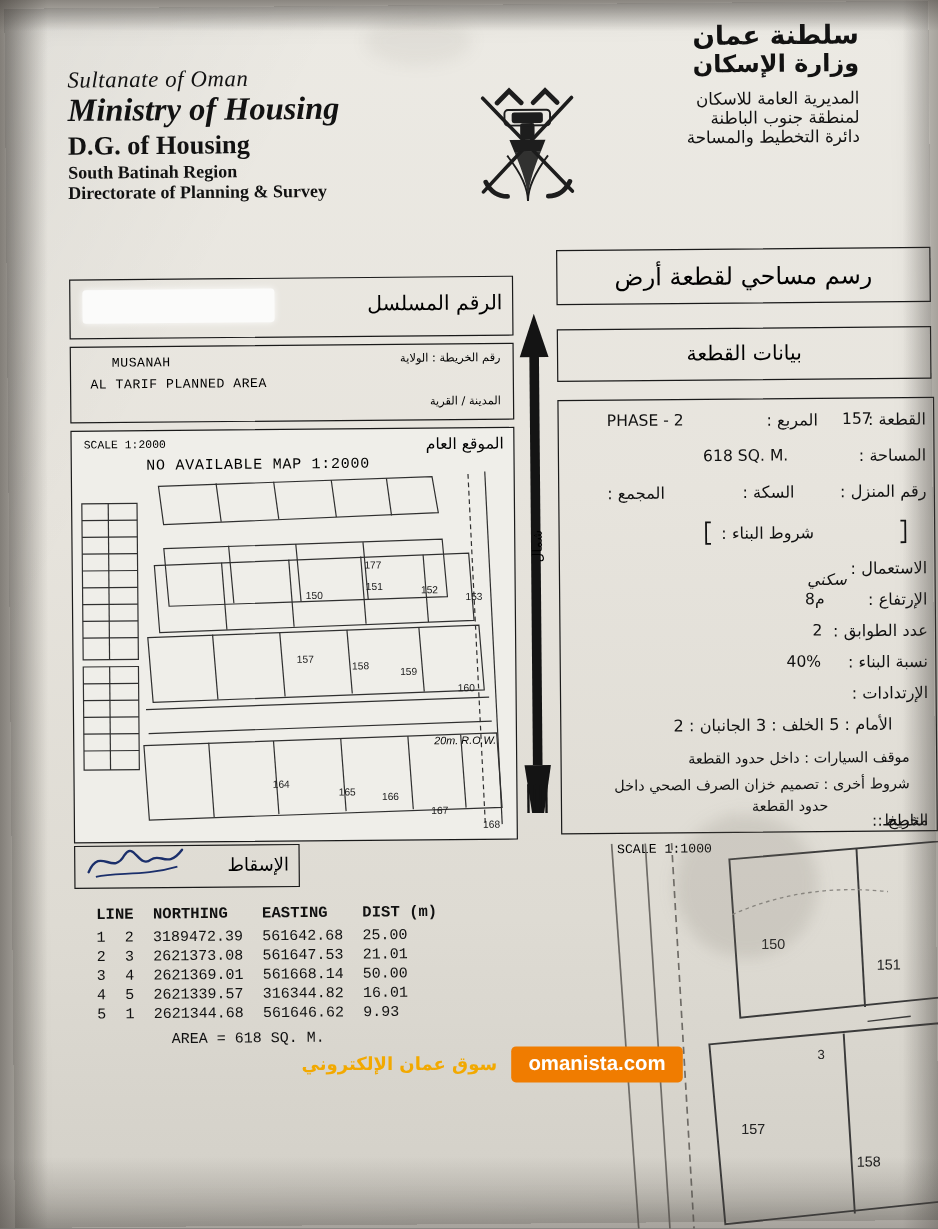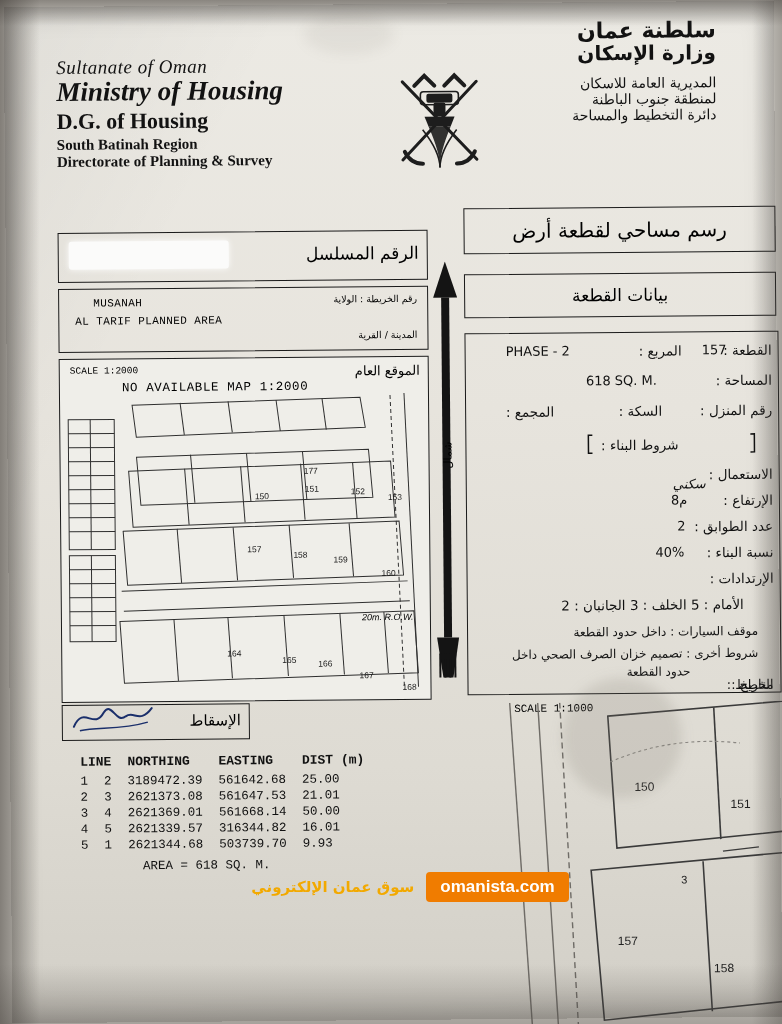--- a/index.html
+++ b/index.html
@@ -367,21 +367,21 @@
             <td class="line-col">4</td>
             <td class="line-col">5</td>
             <td>2621339.57</td>
             <td>316344.82</td>
             <td>16.01</td>
           </tr>
           <tr>
             <td class="line-col">5</td>
             <td class="line-col">1</td>
             <td>2621344.68</td>
-            <td>503739.70</td>
+            <td>561646.62</td>
             <td>9.93</td>
           </tr>
         </tbody>
       </table>
       <div id="area-line">AREA = 618 SQ. M.</div>
     </div>
 
     <div id="bplan">
       <svg width="300" height="324" viewBox="0 0 300 324">
         <g stroke="#6e6b66" stroke-width="1.4" fill="none">

